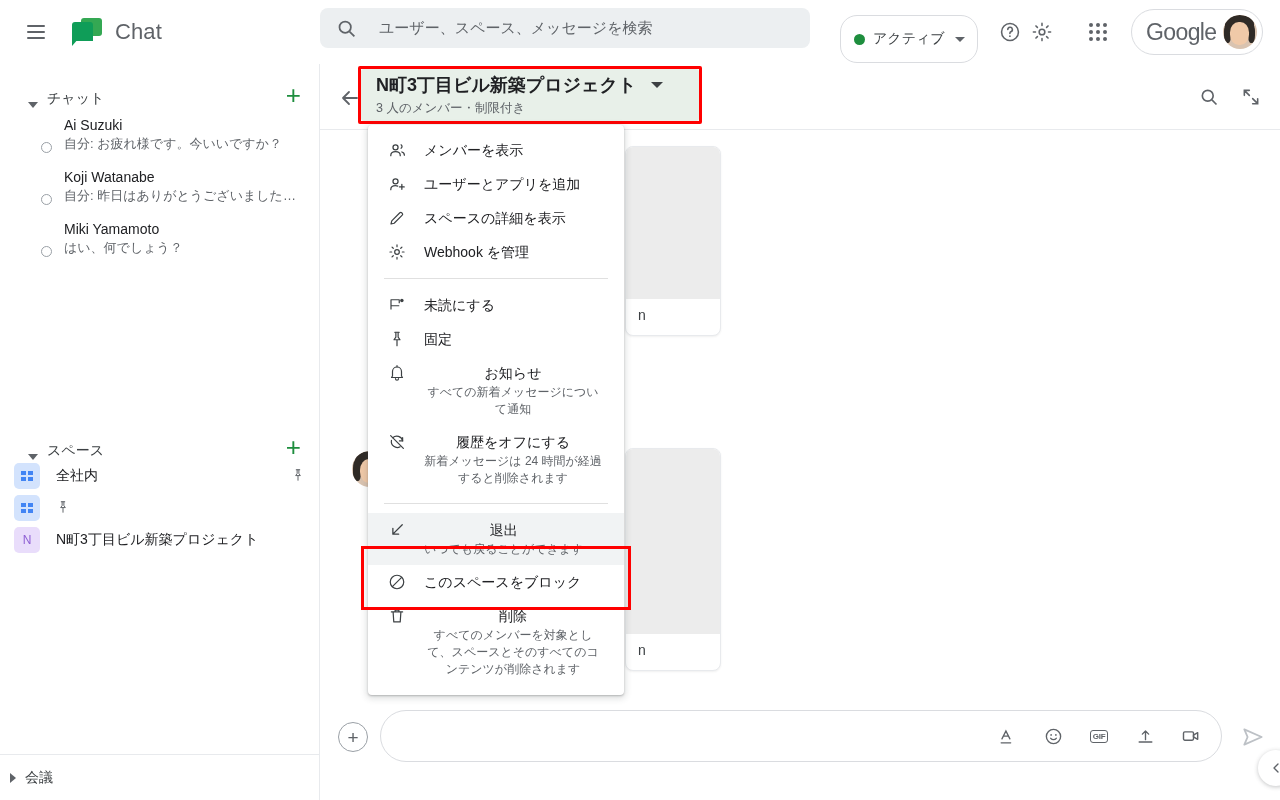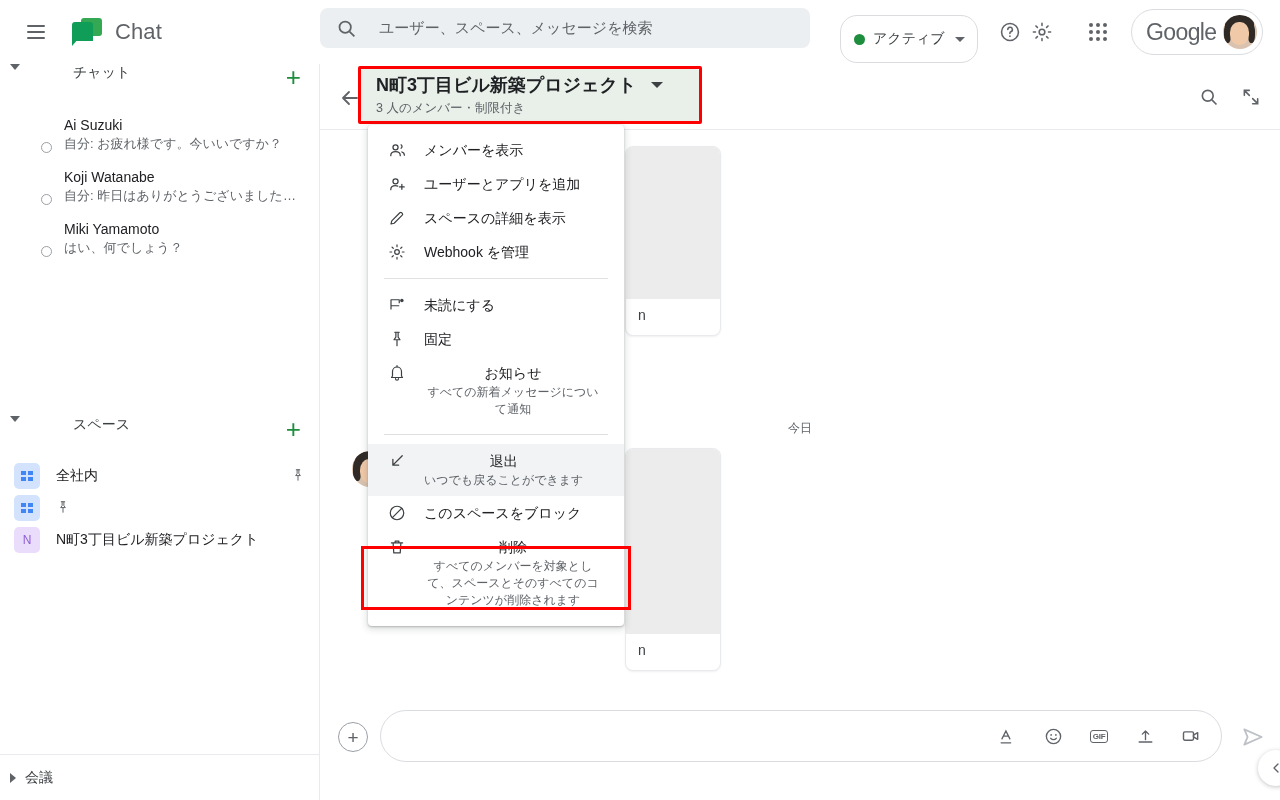--- a/index.html
+++ b/index.html
@@ -83,22 +83,22 @@
   .avatar .skin { position: absolute; left: 22%; top: 22%; right: 22%; height: 66%; background: #f0c9a8; border-radius: 46%; }
   .avatar .hair2 { position: absolute; left: 4%; top: 26%; width: 20%; height: 56%; background: #2f2a26; border-radius: 40%; }
   .avatar .hair3 { position: absolute; right: 4%; top: 26%; width: 20%; height: 56%; background: #2f2a26; border-radius: 40%; }
 
   
   .sidebar {
     position: absolute; left: 0; top: 64px; width: 320px; height: 736px;
     background: #fff; border-right: 1px solid #e8eaed; overflow: hidden;
   }
   .section-head {
-    display: flex; align-items: flex-start; height: 44px; padding: 0 14px 0 10px;
-    cursor: pointer; user-select: none; gap: 44px;
+    display: flex; align-items: flex-end; height: 44px; padding: 0 14px 0 28px;
+    cursor: pointer; user-select: none;
   }
   .tri-down { width: 0; height: 0; border-left: 5px solid transparent; border-right: 5px solid transparent; border-top: 6px solid #5f6368; margin-right: 9px; }
   .tri-right { width: 0; height: 0; border-top: 5px solid transparent; border-bottom: 5px solid transparent; border-left: 6px solid #5f6368; margin-right: 9px; }
   .section-title { font-size: 14px; color: #3c4043; flex: 1; }
   .plus-btn { font-size: 26px; line-height: 1; color: #1e8e3e; font-weight: 300; cursor: pointer; padding: 0 4px; }
 
   .dm-row { display: flex; align-items: center; height: 52px; padding-left: 14px; cursor: pointer; }
   .dm-av-wrap { position: relative; width: 36px; height: 36px; margin-right: 14px; flex: none; }
   .dm-av { width: 36px; height: 36px; }
   .pres-ring {
@@ -406,25 +406,20 @@
       </div>
     </div>
 
     <div class="msgs">
 
       <div class="card card1">
         <div class="media"></div>
         <div class="cap">n</div>
       </div>
 
-      <div class="day-div">
-        <span class="line"></span>
-        <span class="day-pill">今日</span>
-        <span class="line"></span>
-      </div>
 
       <span class="avatar msg-avatar">
         <span class="hair"></span>
           <span class="hair2"></span>
           <span class="hair3"></span>
           <span class="skin"></span>
       </span>
 
       <div class="card card2">
         <div class="media"></div>
@@ -562,20 +557,33 @@
           <path d="M10 19.5a2 2 0 0 0 4 0" stroke-linecap="round"></path>
           <path d="M12 2.2v1.6" stroke-linecap="round"></path>
         </svg>
       </span>
       <span class="mtx">
         <span class="mlabel">お知らせ</span>
         <span class="mdesc">すべての新着メッセージについて通知</span>
       </span>
     </div>
 
+    <div class="mi">
+      <span class="mic">
+        <svg width="18" height="18" viewBox="0 0 24 24" fill="none" stroke="#3c4043" stroke-width="1.6" stroke-linecap="round">
+          <path d="M19.5 10.5A8 8 0 0 0 6.3 6.3M4.6 9.8a8 8 0 0 0 11.6 8.6"></path>
+          <path d="M19.5 6.2v4.3h-4.3"></path>
+          <path d="M3.5 3.5l17 17"></path>
+        </svg>
+      </span>
+      <span class="mtx">
+        <span class="mlabel">履歴をオフにする</span>
+        <span class="mdesc">新着メッセージは 24 時間が経過すると削除されます</span>
+      </span>
+    </div>
 
     <div class="msep"></div>
 
     <div class="mi mi-selected">
       <span class="mic">
         <svg width="18" height="18" viewBox="0 0 24 24" fill="none" stroke="#3c4043" stroke-width="1.7" stroke-linecap="round" stroke-linejoin="round">
           <path d="M19 5L6.5 17.5M6.5 9.8v7.7h7.7"></path>
         </svg>
       </span>
       <span class="mtx">

